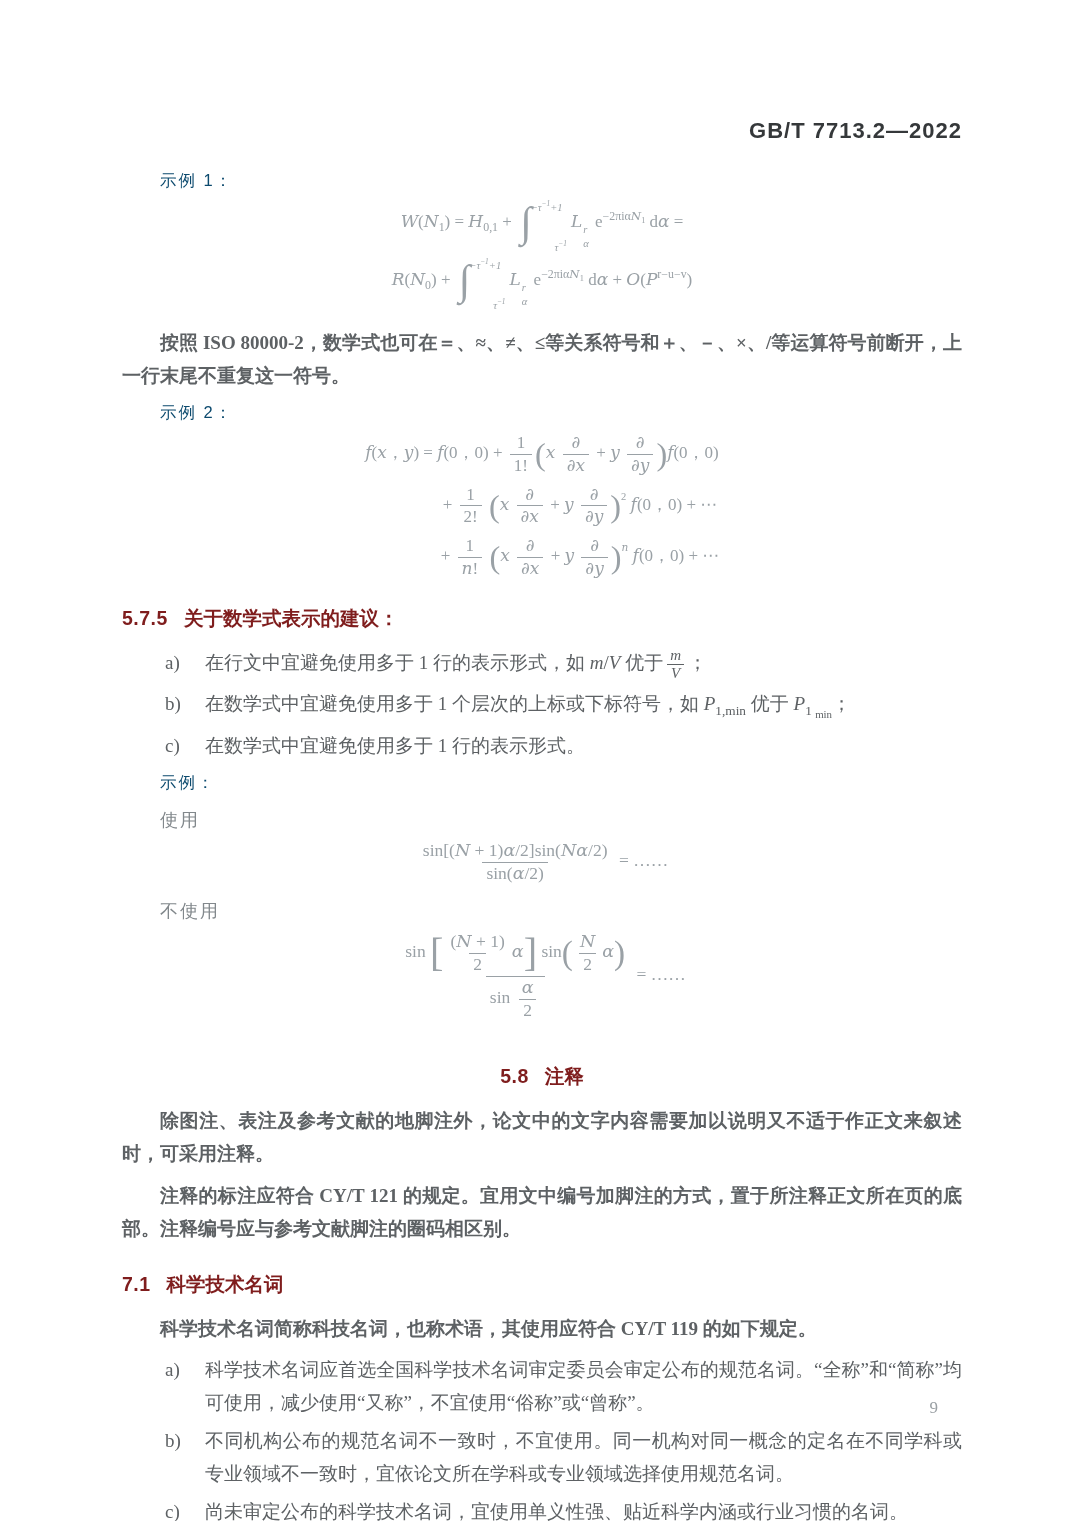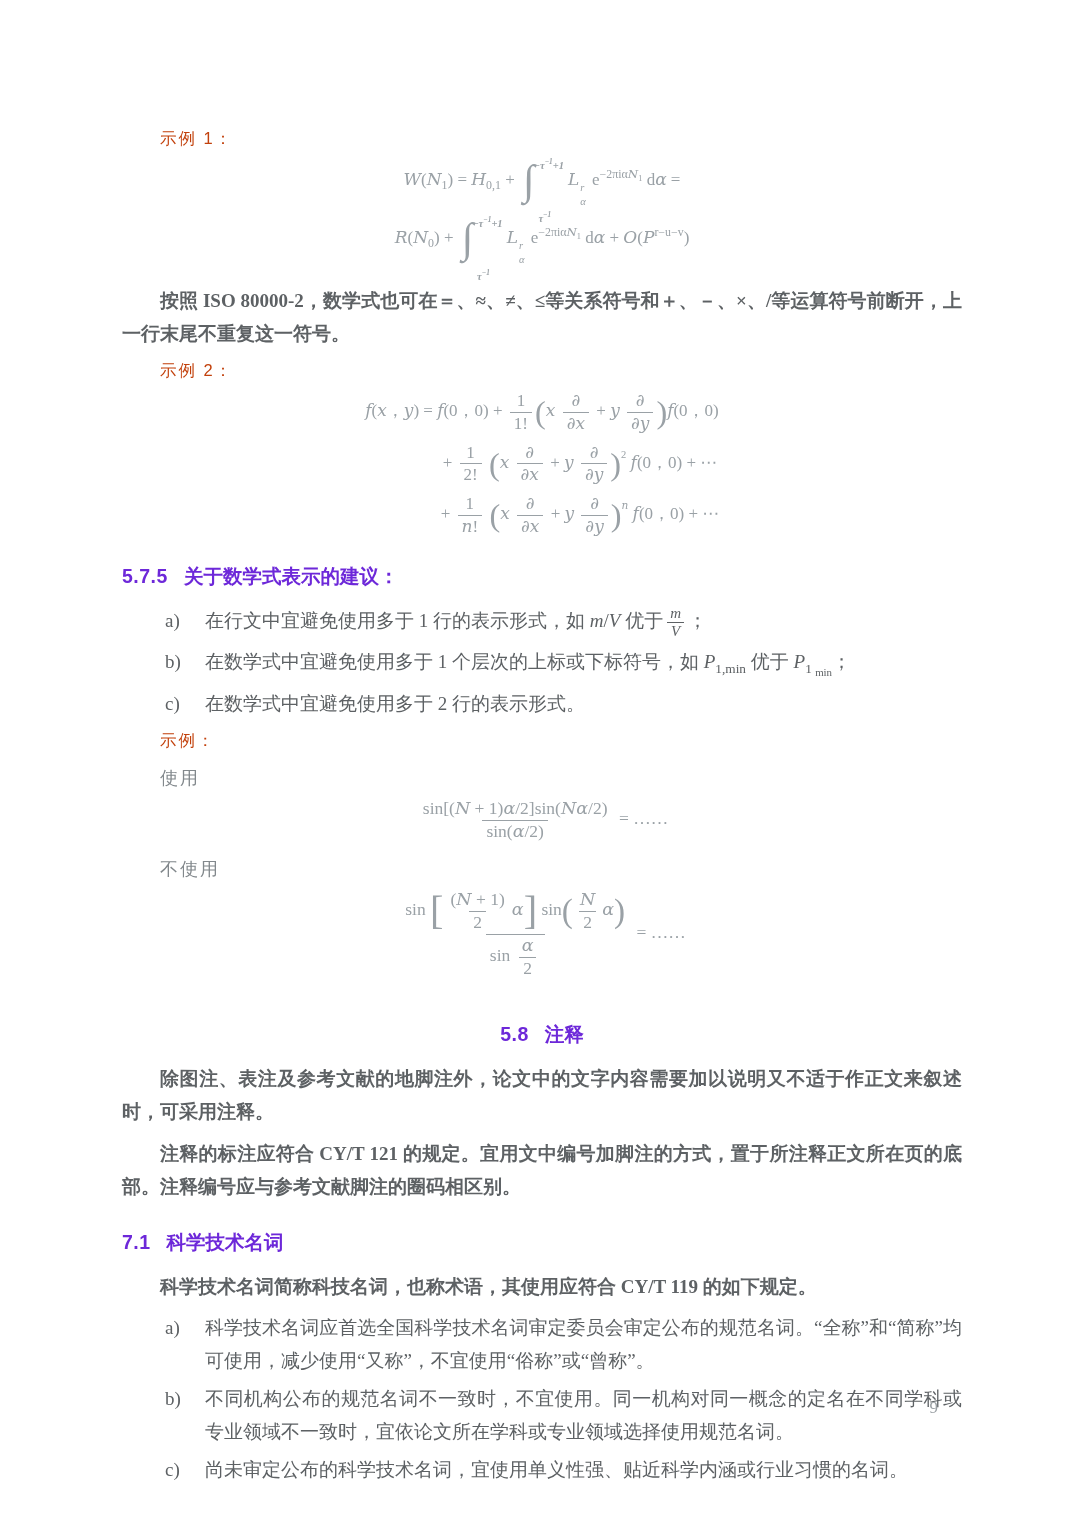--- a/index.html
+++ b/index.html
@@ -9,55 +9,55 @@
     font-family:"Liberation Serif","DejaVu Serif",serif;
     color:#5a5e61; overflow:hidden;
   }
   .header {
     text-align:right; font-family:"Liberation Sans","DejaVu Sans",sans-serif;
     font-weight:700; font-size:22px; color:#35383a; letter-spacing:1px;
     margin-bottom:26px;
   }
   .ex-label {
     font-family:"Liberation Sans","DejaVu Sans",sans-serif;
-    font-size:16.5px; color:#c2410c; margin:10px 0 6px 38px; letter-spacing:2px;
+    font-size:16.5px; color:#0c4a6e; margin:10px 0 6px 38px; letter-spacing:2px;
   }
   .use-label {
     font-size:18px; color:#82888c; margin:14px 0 4px 38px; letter-spacing:2px;
   }
   .fblock { text-align:center; color:#9aa1a6; }
   .fline { font-size:17px; margin:8px 0; white-space:nowrap; }
   .fline i { font-style:italic; font-family:"DejaVu Serif","Liberation Serif",serif; }
   .shift { transform:translateX(38px); }
   .gap-b { margin-bottom:18px; }
 
   .para {
     font-size:19px; line-height:1.74; text-align:justify; text-indent:2em;
     color:#5d6164; margin:8px 0;font-weight:bold;
   }
   .h3 {
     font-family:"Liberation Sans","DejaVu Sans",sans-serif;
-    font-weight:700; font-size:19.5px; color:#6d28d9; margin:26px 0 14px 0;
+    font-weight:700; font-size:19.5px; color:#7f1d1d; margin:26px 0 14px 0;
   }
   .h3 .h3-num { margin-right:16px; letter-spacing:0.5px; }
   .h3-58 { margin-top:42px;text-align:center; }
   .li { display:flex; padding-left:43px; margin:5px 0; font-size:19px; line-height:1.74; color:#5d6164; }
   .li-letter { flex:none; width:40px; }
   .li-text { flex:1; text-align:justify; }
 
   
   .frac { display:inline-flex; flex-direction:column; align-items:center; vertical-align:middle; margin:0 3px; line-height:1.25; }
   .frac > .num { padding:0 4px; }
   .frac > .den { border-top:1px solid currentColor; padding:0 4px; }
   .fs { font-size:15px; line-height:1.15; vertical-align:middle; }
 
   
   .int { display:inline-flex; align-items:center; vertical-align:middle; margin:0 4px; }
   .isign { font-size:42px; line-height:0.9; font-weight:200; font-style:normal; }
-  .ilims { display:inline-flex; flex-direction:column; justify-content:flex-start; height:46px; font-size:10.5px; line-height:1; margin-left:-1px; font-style:italic;font-weight:bold; }
+  .ilims { display:inline-flex; flex-direction:row; justify-content:flex-start; height:46px; font-size:10.5px; line-height:1; margin-left:-1px; font-style:italic; }
   .ilims > span:last-child { margin-left:-8px;margin-top:40px; }
 
   
   .ss { display:inline-flex; flex-direction:column; align-items:flex-start; font-size:10.5px; line-height:1.3; vertical-align:-6px; margin:0 2px 0 1px; font-style:italic; }
 
   sub { font-size:70%; }
   sup { font-size:70%; }
   .ssub { font-size:82%; vertical-align:-3px; }
 
   .big { font-size:190%; font-weight:300; vertical-align:middle; line-height:0; font-style:normal; }
@@ -65,20 +65,21 @@
   .pow { font-size:62%; vertical-align:90%; }
 
   .bigfrac { font-size:17.5px; }
   .page-number { position:absolute; top:1398px; right:142px; font-size:17px; color:#9aa0a4; }
 </style>
 </head>
 <body>
 
 <div class="page">
 
+  <div class="header">GB/T 7713.2—2022</div>
 
   <div class="ex-label">示例 1：</div>
   <div class="fblock gap-b">
     <div class="fline"><i>W</i>(<i>N</i><sub>1</sub>) = <i>H</i><sub>0,1</sub> + <span class="int">
           <span class="isign">∫</span>
           <span class="ilims">
             <span>−τ<sup>−1</sup>+1</span>
             <span>τ<sup>−1</sup></span>
           </span>
         </span><i>L</i><span class="ss">
@@ -143,21 +144,21 @@
           <span class="num"><i>m</i></span>
           <span class="den"><i>V</i></span>
         </span>；</span>
   </div>
   <div class="li">
     <span class="li-letter">b)</span>
     <span class="li-text">在数学式中宜避免使用多于 1 个层次的上标或下标符号，如 <i>P</i><sub>1,min</sub> 优于 <i>P</i><sub>1 <span class="ssub">min</span></sub>；</span>
   </div>
   <div class="li">
     <span class="li-letter">c)</span>
-    <span class="li-text">在数学式中宜避免使用多于 2 行的表示形式。</span>
+    <span class="li-text">在数学式中宜避免使用多于 1 行的表示形式。</span>
   </div>
 
   <div class="ex-label">示例：</div>
   <div class="use-label">使用</div>
   <div class="fblock">
     <div class="fline bigfrac"><span class="frac">
           <span class="num">sin[(<i>N</i> + 1)<i>α</i>/2]sin(<i>Nα</i>/2)</span>
           <span class="den">sin(<i>α</i>/2)</span>
         </span> = ……</div>
   </div>

